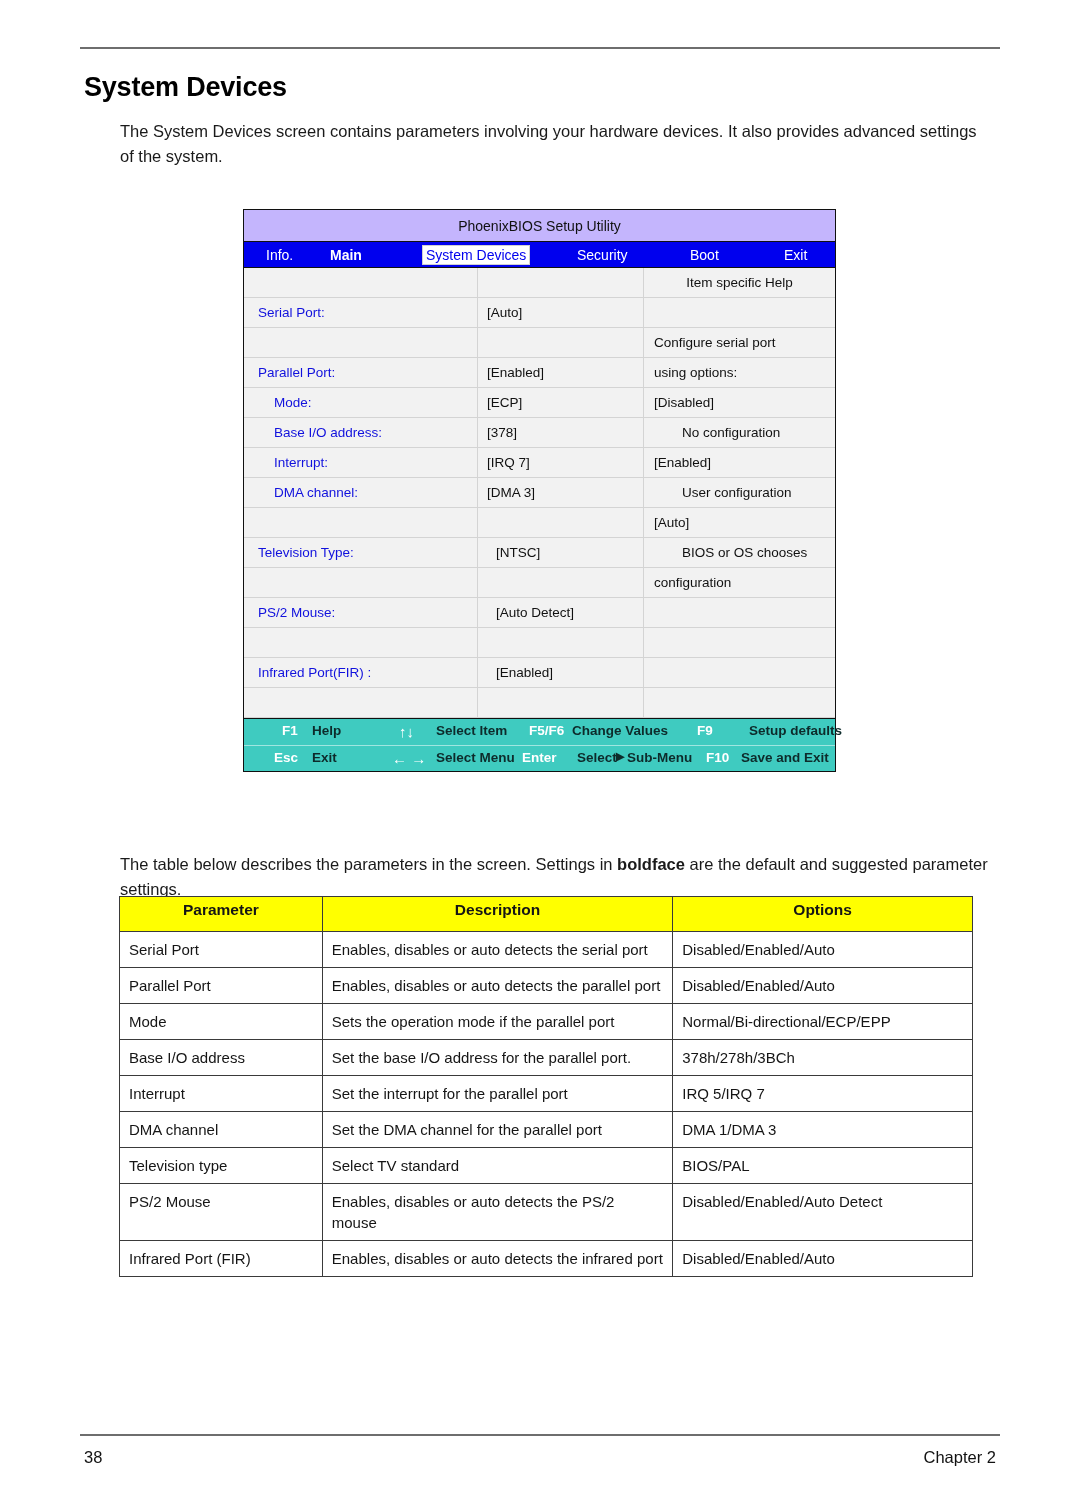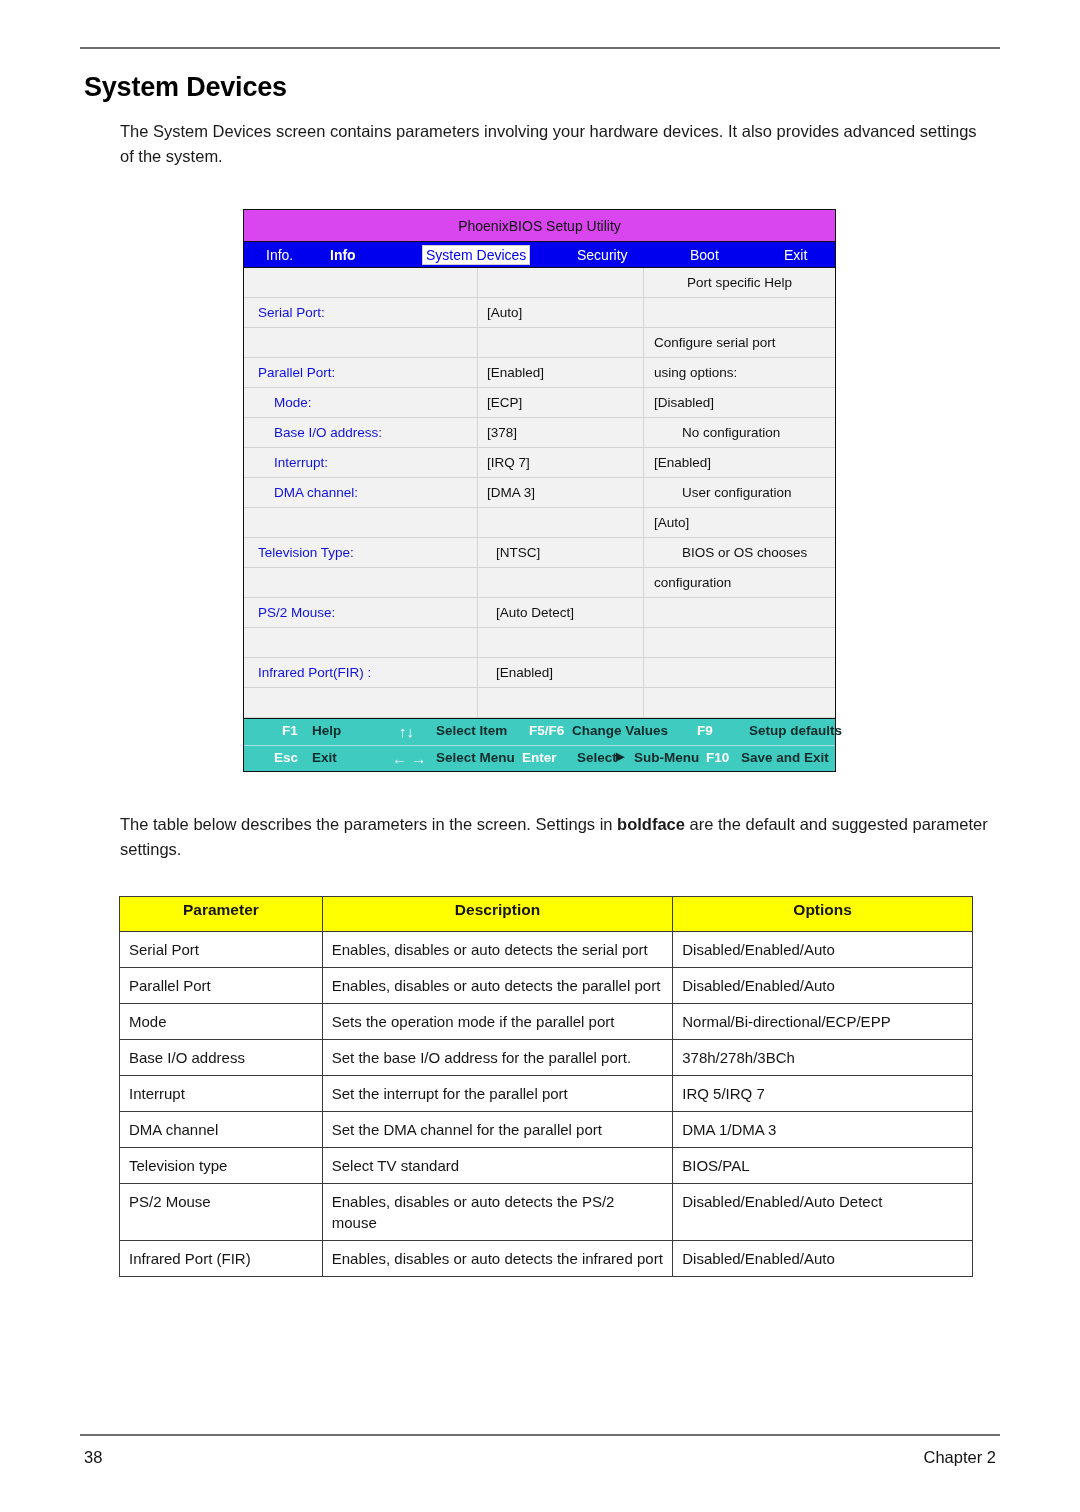--- a/index.html
+++ b/index.html
@@ -43,21 +43,21 @@
     top: 119px;
     width: 874px;
     font-size: 16.5px;
     line-height: 25px;
     color: #1a1a1a;
   }
 
   .mid-para {
     position: absolute;
     left: 120px;
-    top: 812px;
+    top: 852px;
     width: 878px;
     font-size: 16.5px;
     line-height: 25px;
     color: #1a1a1a;
   }
   .mid-para b { font-weight: bold; }
 
   
   .bios {
     position: absolute;
@@ -65,21 +65,21 @@
     top: 209px;
     width: 593px;
     border: 1px solid #101010;
     background: #f2f2f2;
     font-size: 13.5px;
     color: #111;
   }
 
   .bios-titlebar {
     height: 32px;
-    background: #d946ef;
+    background: #c4b5fd;
     border-bottom: 1px solid #101010;
     display: flex;
     align-items: center;
     justify-content: center;
     font-size: 14px;
     color: #111;
   }
 
   .bios-menubar {
     height: 26px;
@@ -174,21 +174,21 @@
   .p-f9     { left: 453px; }
   .p-setd   { left: 505px; }
   
   .p-esc    { left: 30px; }
   .p-exit   { left: 68px; }
   .p-lr     { left: 148px; font-size: 15px; }
   .p-selm   { left: 192px; }
   .p-enter  { left: 278px; }
   .p-sel    { left: 333px; }
   .p-tri    { left: 372px; font-size: 11px; }
-  .p-sub    { left: 383px; margin-left: 7px; }
+  .p-sub    { left: 383px; }
   .p-f10    { left: 462px; }
   .p-save   { left: 497px; }
 
   
   .ptable {
     position: absolute;
     left: 119px;
     top: 896px;
     width: 854px;
     border-collapse: collapse;
@@ -251,33 +251,33 @@
 <p class="intro-para">The System Devices screen contains parameters involving your hardware devices. It also provides advanced settings of the system.</p>
 
 <div class="bios">
 
   <div class="bios-titlebar">
     <span>PhoenixBIOS Setup Utility</span>
   </div>
 
   <div class="bios-menubar">
     <span class="mi mi-info">Info.</span>
-    <span class="mi mi-main">Info</span>
+    <span class="mi mi-main">Main</span>
     <span class="mi mi-sysdev">System Devices</span>
     <span class="mi mi-sec">Security</span>
     <span class="mi mi-boot">Boot</span>
     <span class="mi mi-exit">Exit</span>
   </div>
 
   <div class="bios-body">
 
     <div class="brow">
       <div class="bcol1"></div>
       <div class="bcol2"></div>
-      <div class="bcol3 center">Port specific Help</div>
+      <div class="bcol3 center">Item specific Help</div>
     </div>
 
     <div class="brow">
       <div class="bcol1">Serial Port:</div>
       <div class="bcol2">[Auto]</div>
       <div class="bcol3"></div>
     </div>
 
     <div class="brow">
       <div class="bcol1"></div>

